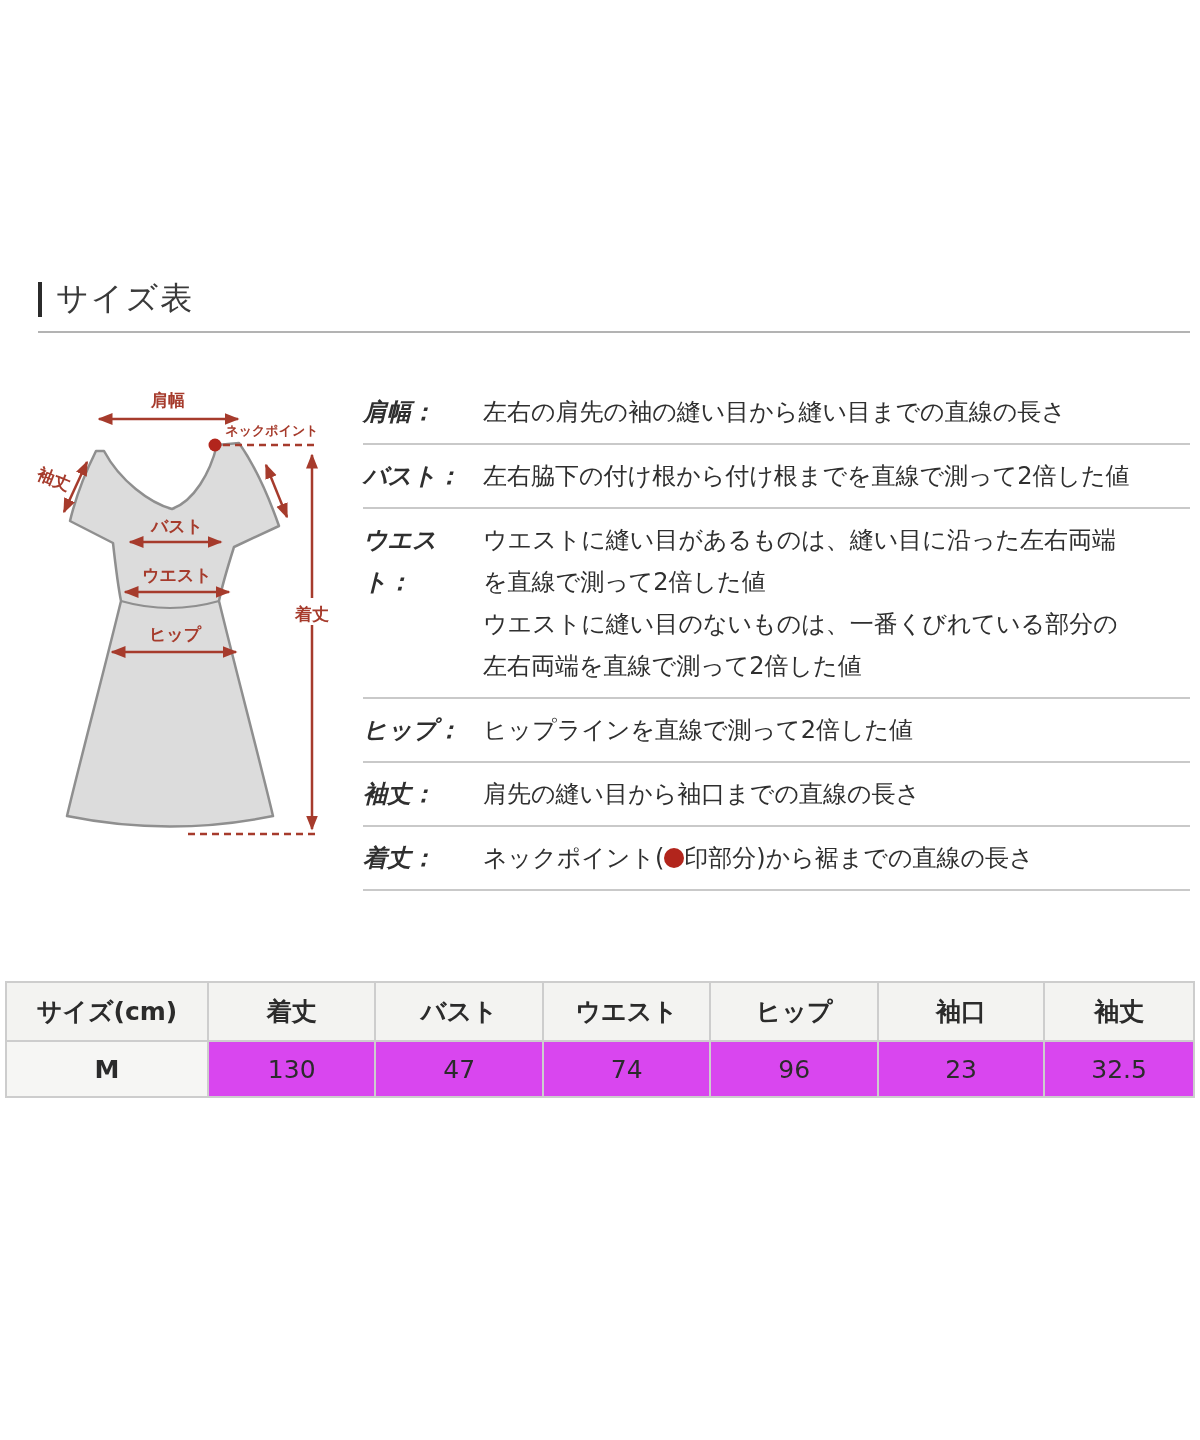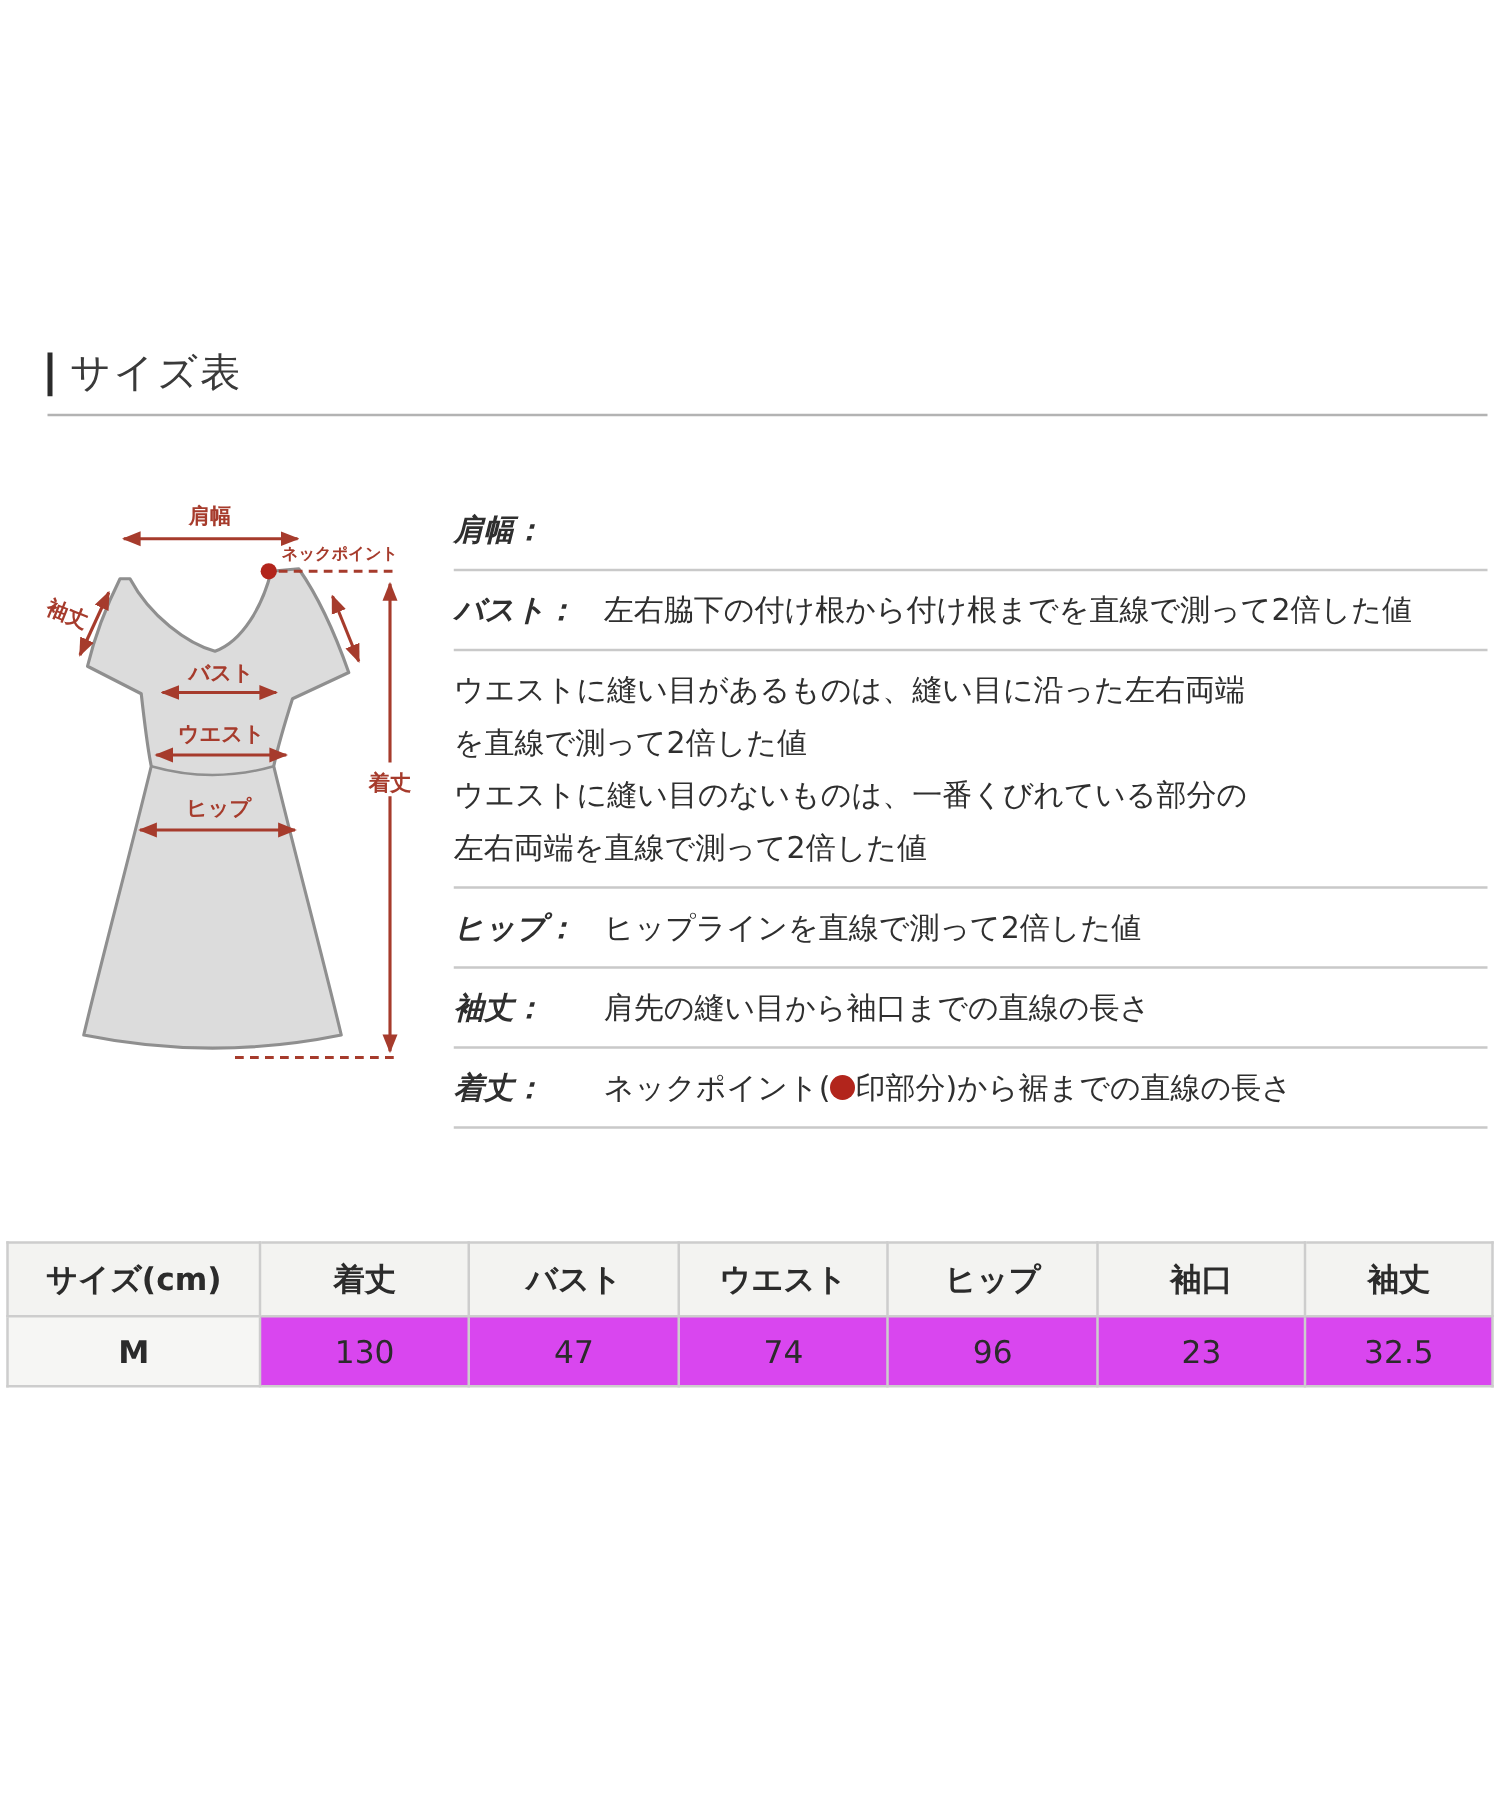--- a/index.html
+++ b/index.html
@@ -20,21 +20,21 @@
     font-family:"DejaVu Sans","Liberation Sans",sans-serif;
     color:var(--text-dark);
   }
   
   .title-section{margin:281px 10px 0 14px;padding-left:24px;}
   .title-row{display:flex;align-items:center;height:36px;}
   .title-accent{width:4px;height:35px;background:#2b2b2b;margin-right:14px;}
   .page-title{font-size:32px;font-weight:400;color:#3a3a3a;letter-spacing:2px;}
   .title-divider{margin-top:14px;height:2px;background:var(--title-divider-gray);}
   
-  .content{display:flex;margin:0 10px 0 20px;padding-top:60px;}
+  .content{display:flex;margin:0 10px 0 20px;padding-top:48px;}
   .diagram-wrap{flex:0 0 340px;}
   .definitions{flex:1;margin-left:3px;}
   .def-row{
     display:flex;font-size:24px;line-height:42px;color:var(--text-dark);
     border-bottom:2px solid var(--divider-gray);padding:10px 0;
   }
   .def-term{flex:0 0 120px;font-weight:700;font-style:italic;}
   .def-text{flex:1;}
   .dot-mark{
     display:inline-block;width:20px;height:20px;border-radius:50%;
@@ -121,30 +121,34 @@
       <line class="mline" x1="92" y1="271" x2="216" y2="271" marker-start="url(#ah)" marker-end="url(#ah)"></line>
 
       <line class="mdash" x1="168" y1="453" x2="298" y2="453"></line>
     </svg>
   </div>
 
   <div class="definitions">
 
     <div class="def-row">
       <div class="def-term">肩幅：</div>
+      <div class="def-text">
+        <div class="def-line">左右の肩先の袖の縫い目から縫い目までの直線の長さ</div>
+      </div>
     </div>
 
     <div class="def-row">
       <div class="def-term">バスト：</div>
       <div class="def-text">
         <div class="def-line">左右脇下の付け根から付け根までを直線で測って2倍した値</div>
       </div>
     </div>
 
     <div class="def-row">
+      <div class="def-term">ウエスト：</div>
       <div class="def-text">
         <div class="def-line">ウエストに縫い目があるものは、縫い目に沿った左右両端</div>
         <div class="def-line">を直線で測って2倍した値</div>
         <div class="def-line">ウエストに縫い目のないものは、一番くびれている部分の</div>
         <div class="def-line">左右両端を直線で測って2倍した値</div>
       </div>
     </div>
 
     <div class="def-row">
       <div class="def-term">ヒップ：</div>

